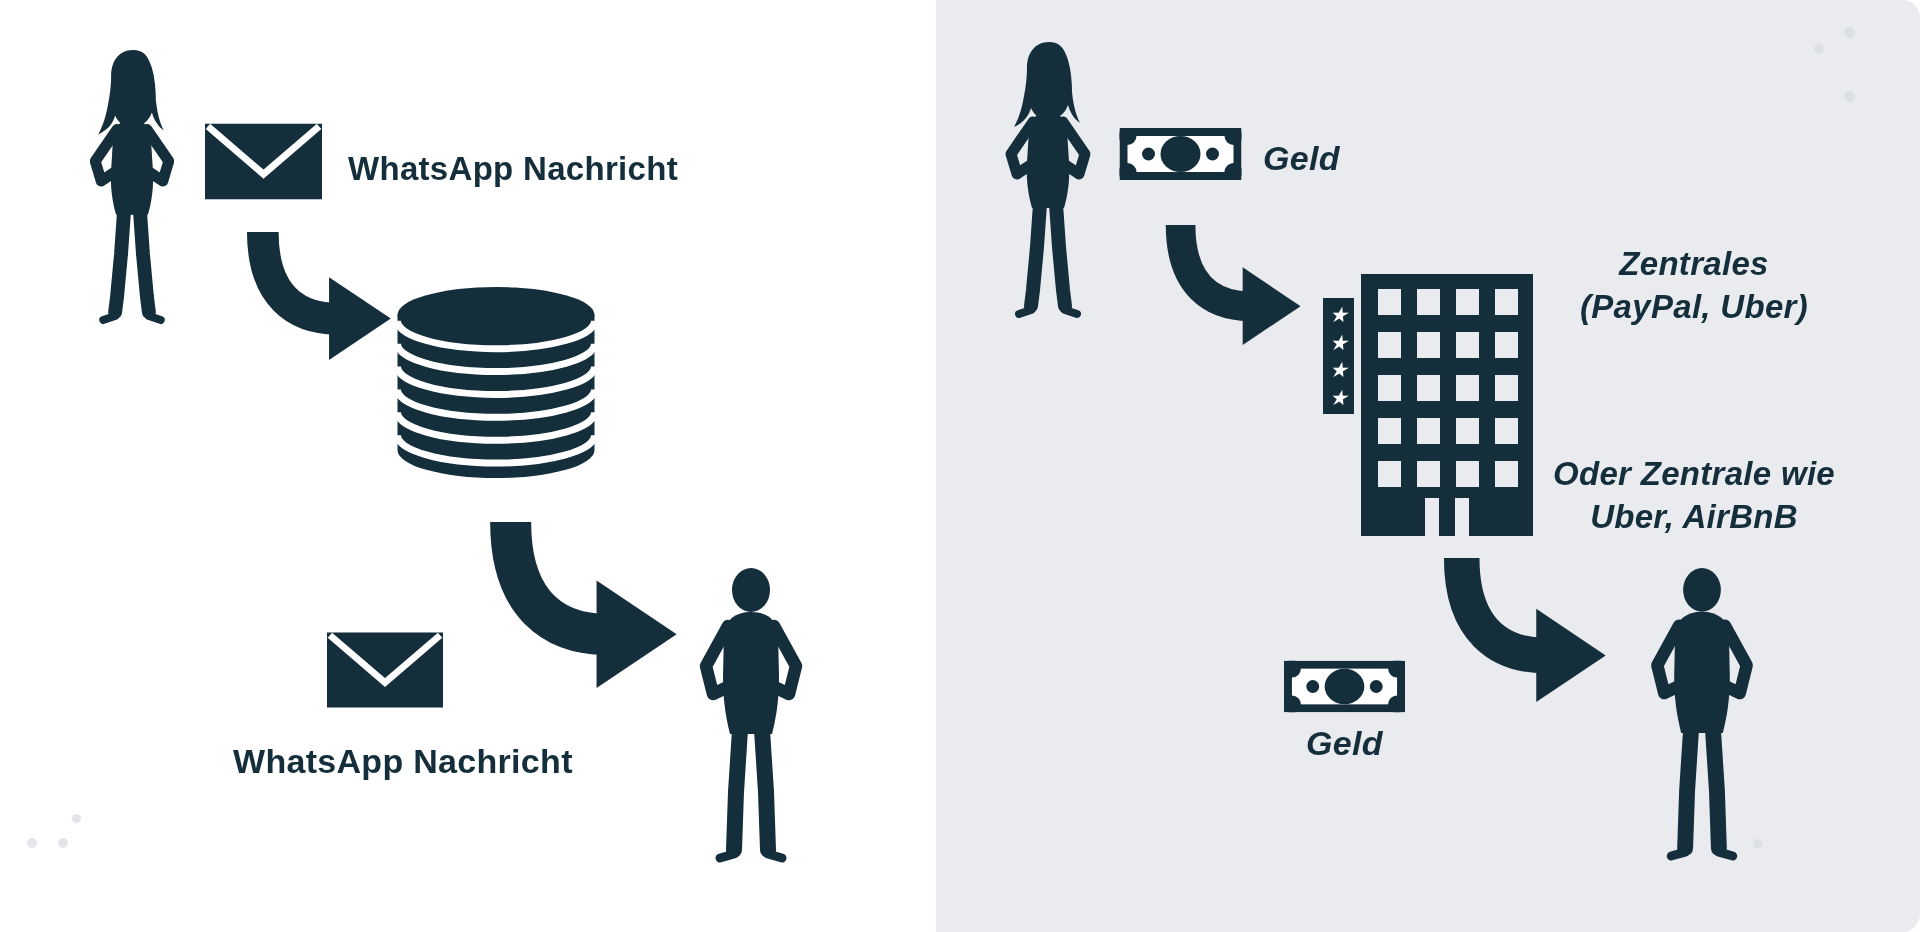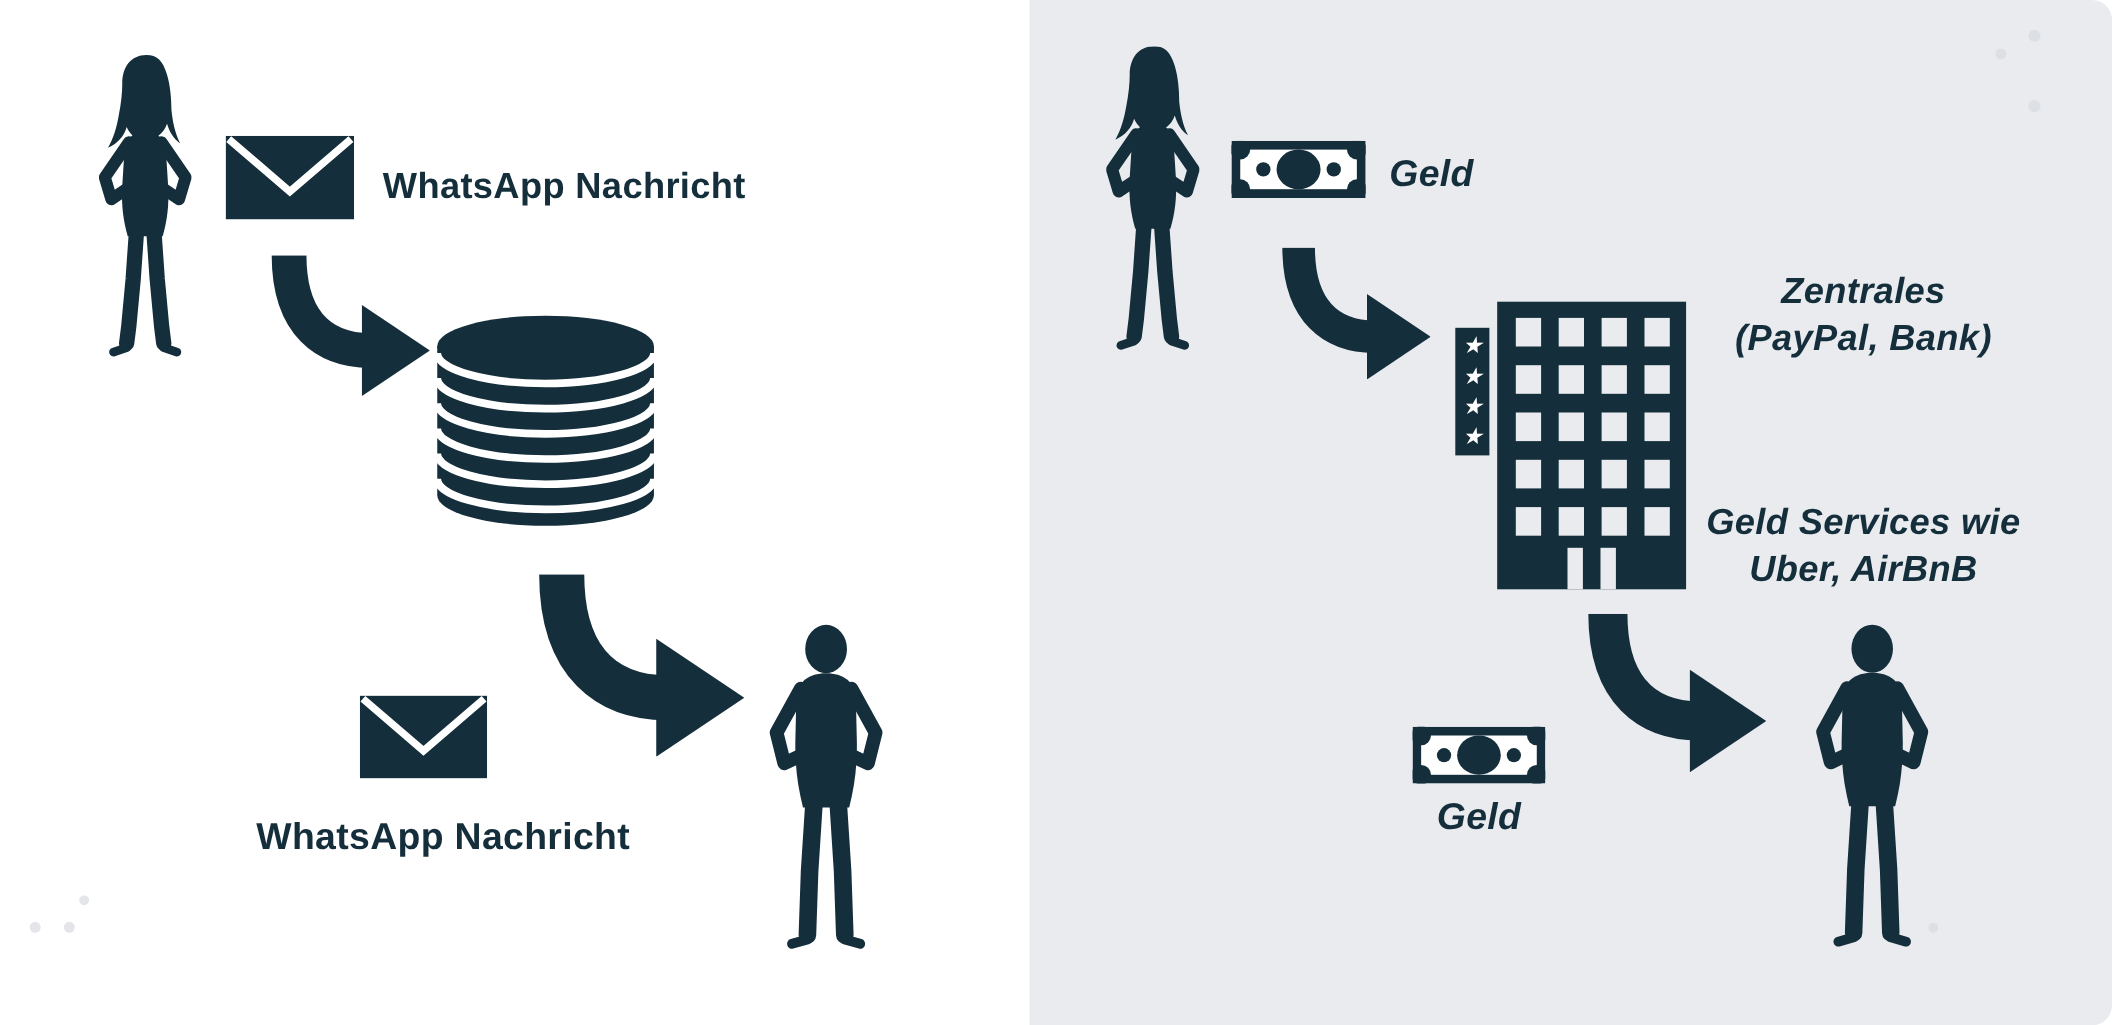--- a/index.html
+++ b/index.html
@@ -207,25 +207,25 @@
       <span class="star">★</span>
       <span class="star">★</span>
     </div>
 
     <svg class="icon abs" style="left:425px;top:274px;width:172px;height:262px" viewBox="0 0 172 262">
         <use href="#sym-building"></use>
       </svg>
 
     <div class="label-block" style="left:603px;top:242px;width:310px;line-height:43px">
       <span>Zentrales</span>
-      <span>(PayPal, Bank)</span>
+      <span>(PayPal, Uber)</span>
     </div>
 
     <div class="label-block" style="left:603px;top:452px;width:310px;line-height:43px">
-      <span>Geld Services wie</span>
+      <span>Oder Zentrale wie</span>
       <span>Uber, AirBnB</span>
     </div>
 
     <svg class="icon abs" style="left:487px;top:558px;width:196px;height:144px" viewBox="0 0 200 170">
         <use href="#sym-arrow"></use>
       </svg>
 
     <svg class="icon abs" style="left:348px;top:660px;width:121px;height:53px" viewBox="0 0 122 52">
         <use href="#sym-bill"></use>
       </svg>

